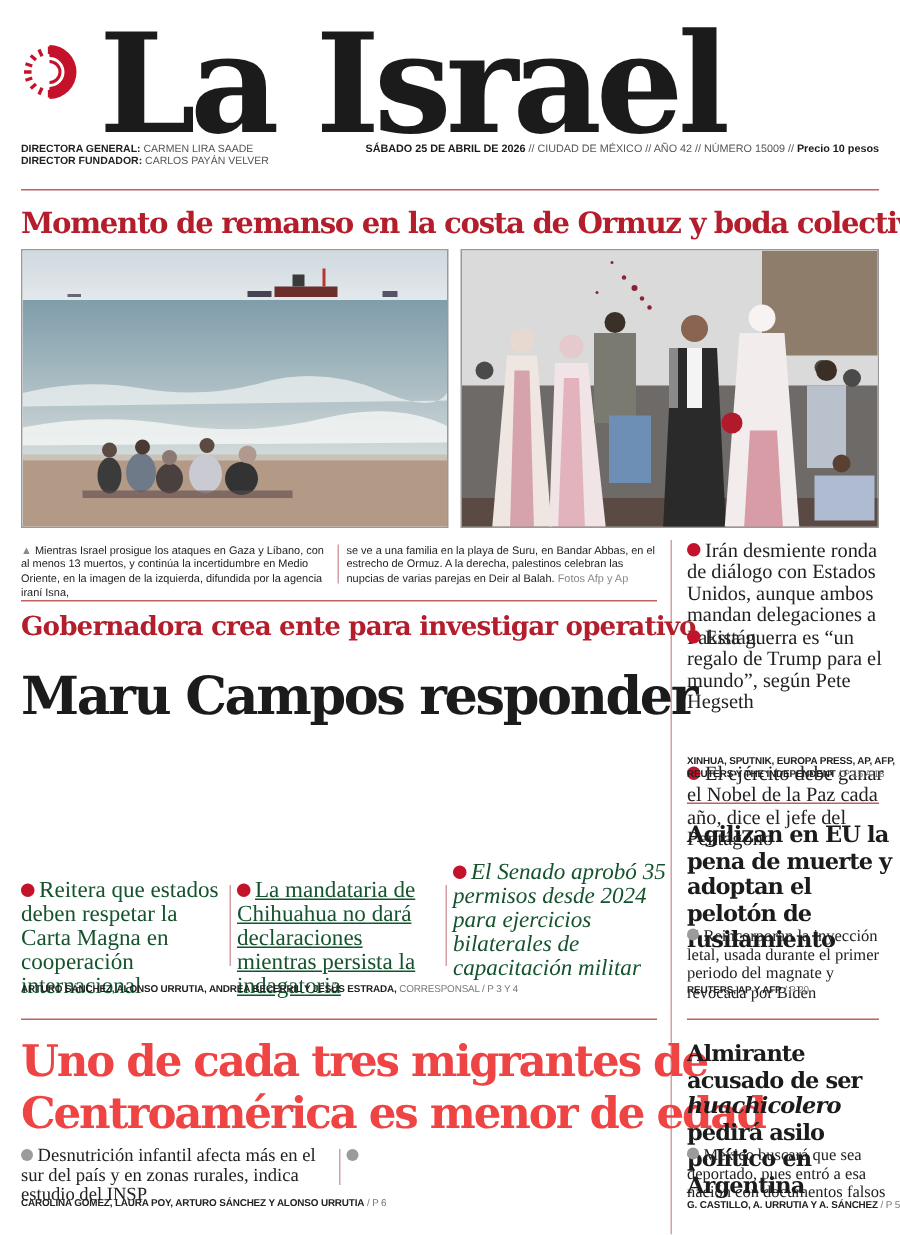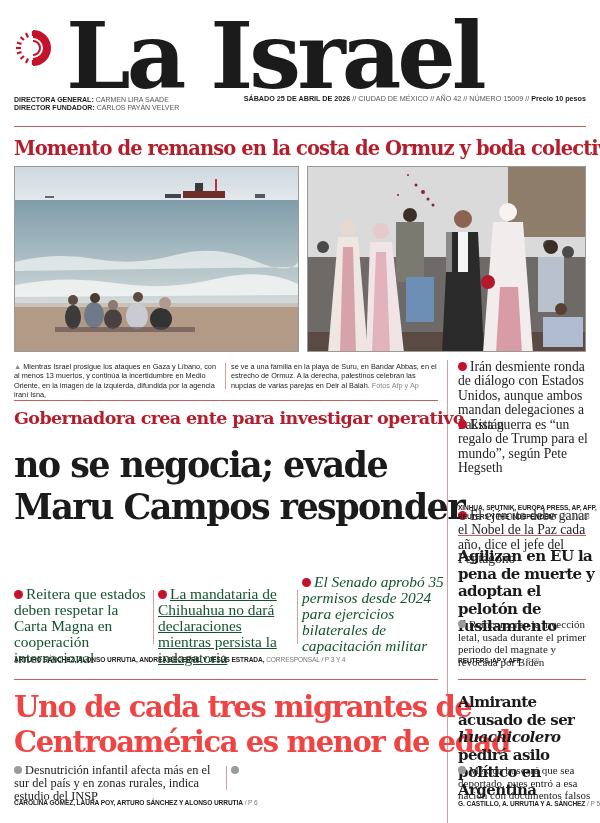--- a/index.html
+++ b/index.html
@@ -200,21 +200,20 @@
 </div>
 <div class="abs credit" style="left:458px; top:504px;">XINHUA, SPUTNIK, EUROPA PRESS, AP, AFP,</div>
 <div class="abs credit" style="left:458px; top:513px;">
   <span>REUTERS Y THE INDEPENDENT</span><span class="pg"> / P 15 A 18</span>
 </div>
 
 <div class="abs redrule" style="left:14px; width:424px; top:400px;"></div>
 <div class="abs kicker" style="left:14px; top:407px; font-size:17.5px; line-height:22px; letter-spacing:-0.6px;">Gobernadora crea ente para investigar operativo</div>
 
 <div class="abs" id="main-head" style="left:14px; top:444px; width:430px;">
-  <div style="white-space:nowrap;">no se negocia; evade</div>
   <div style="white-space:nowrap;text-align:right;">Maru Campos responder</div>
 </div>
 
 <div class="abs sub3" style="left:14px; top:586px; width:134px;">
   <span class="bullet-dot"></span><span>Reitera que estados deben respetar la Carta Magna en cooperación internacional</span>
 </div>
 <div class="abs vrule" style="left:153px; top:590px; height:54px;"></div>
 <div class="abs sub3" style="left:158px; top:586px; width:138px;text-decoration:underline;">
   <span class="bullet-dot"></span><span>La mandataria de Chihuahua no dará declaraciones mientras persista la indagatoria</span>
 </div>

